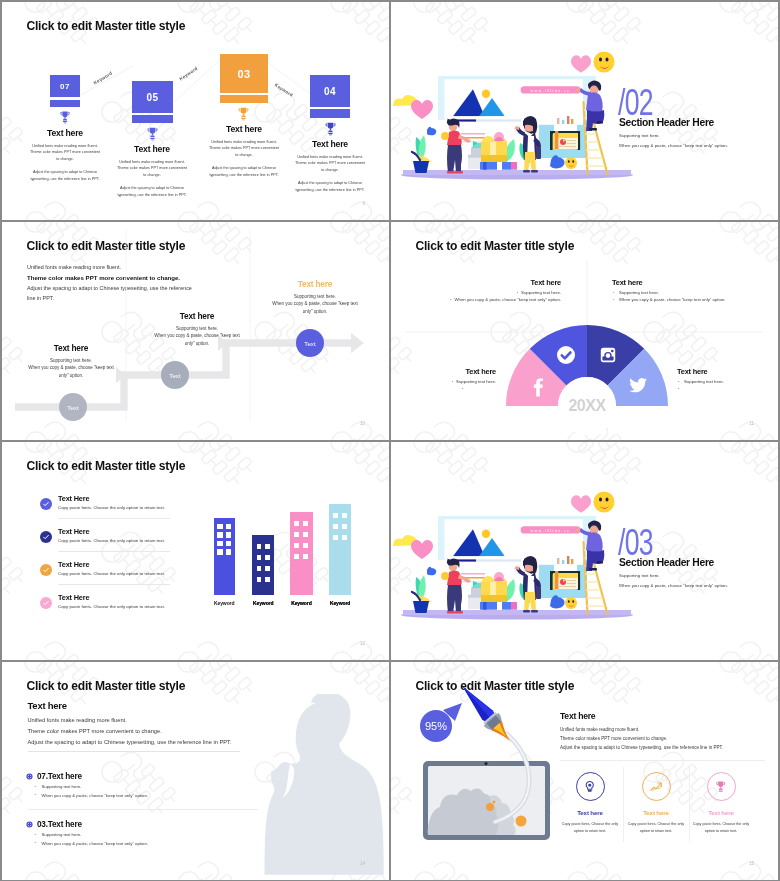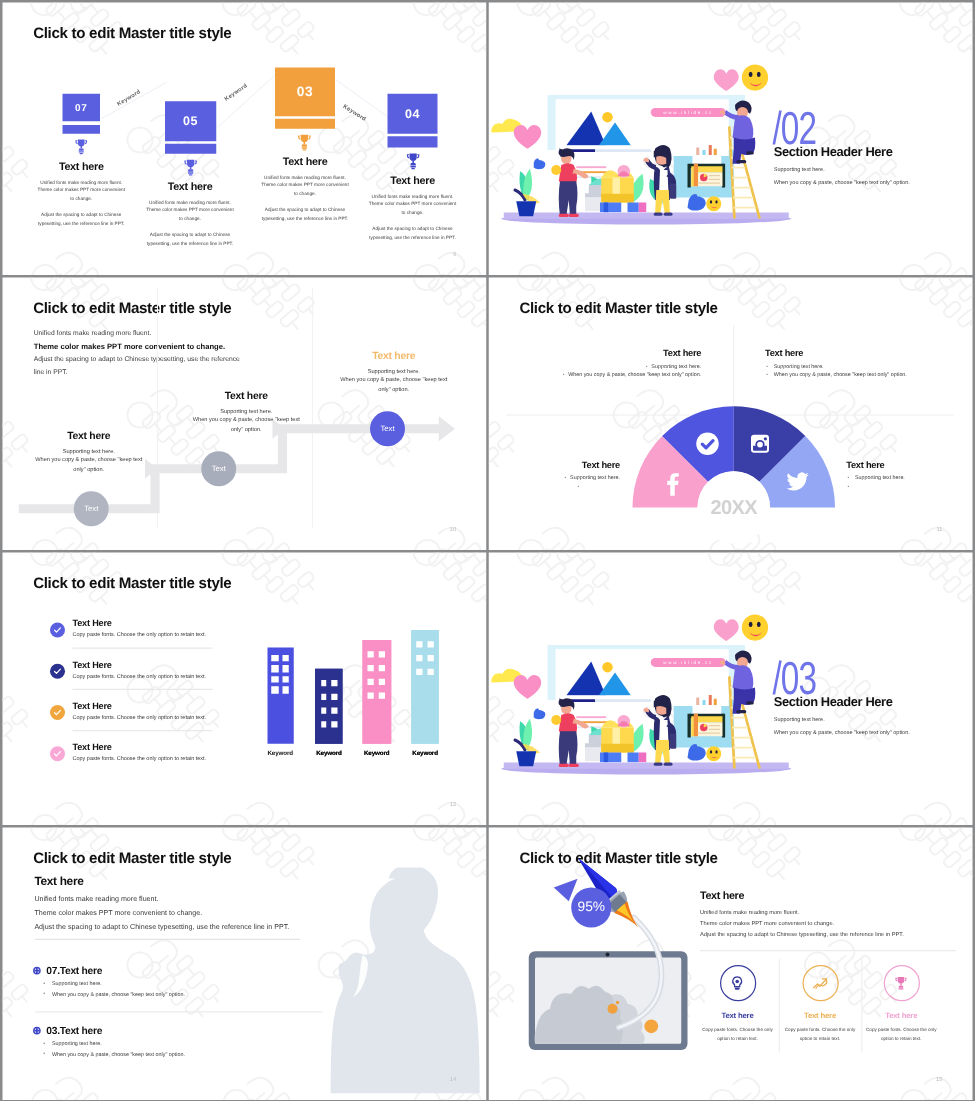--- a/index.html
+++ b/index.html
@@ -95,21 +95,21 @@
   .s8-intro { position:absolute; left:169px; top:63px; font-size:4.55px; color:#3a3a3a;
               line-height:9.2px; white-space:nowrap; }
   .s8-hr { position:absolute; left:169px; top:98px; width:205px; height:1px; background:#ececee; }
   .s8-vr { position:absolute; width:1px; background:#f0f0f2; top:105px; height:75px; }
   .s8-card { position:absolute; text-align:center; transform:translateX(-50%); width:62px; }
   .s8-card .ring { width:29px; height:29px; border-radius:50%; border:1px solid #000;
                    margin:0 auto; display:flex; align-items:center; justify-content:center; }
   .s8-card .h { font-size:6.2px; font-weight:bold; margin-top:8px; letter-spacing:-0.15px; }
   .s8-card .p { font-size:3.7px; color:#3a3a3a; line-height:1.8; margin-top:5px; }
   .s8-badge { position:absolute; border-radius:50%; background:#5a5fe0; color:#fff;
-              display:flex; align-items:center; justify-content:center; font-size:11px;margin-left:37px; }
+              display:flex; align-items:center; justify-content:center; font-size:11px; }
   
   .s1-box { position:absolute; }
   .s1-box .main { position:absolute; left:0; top:0; width:100%; display:flex;
                   align-items:center; justify-content:center;
                   color:#fff; font-size:11px; font-weight:bold; letter-spacing:0.5px; }
   .s1-box .bar { position:absolute; left:0; width:100%; }
   .s1-kw { position:absolute; font-size:4.6px; color:#5e5e5e; font-weight:bold;
            white-space:nowrap; letter-spacing:0.2px; }
   .s1-txt { position:absolute; text-align:center; transform:translateX(-50%); }
   .s1-txt .h { font-size:8.6px; font-weight:bold; color:#111; letter-spacing:-0.2px;}

